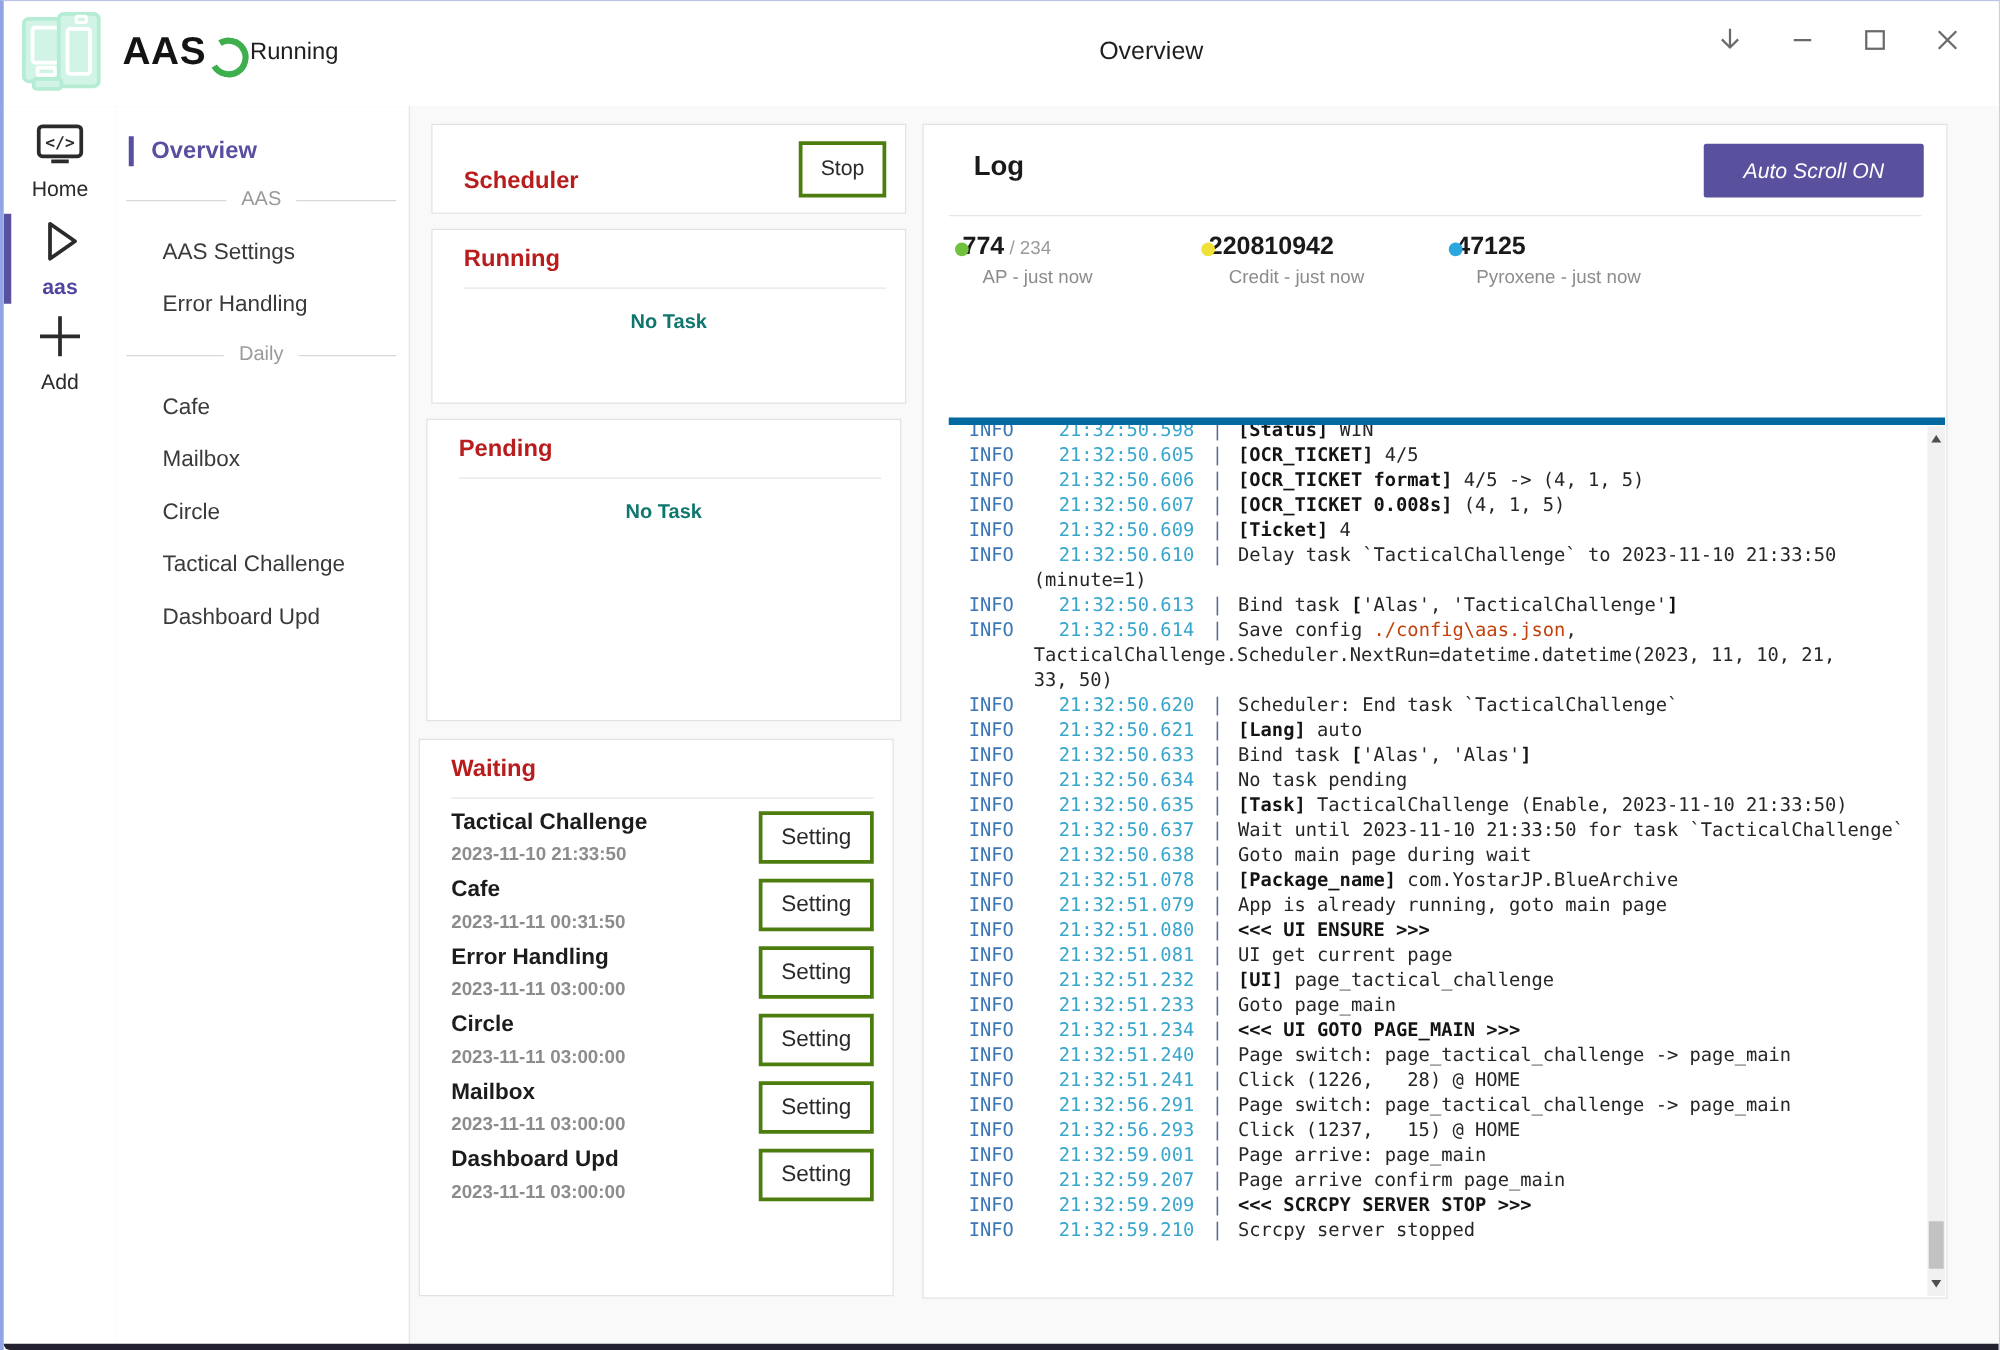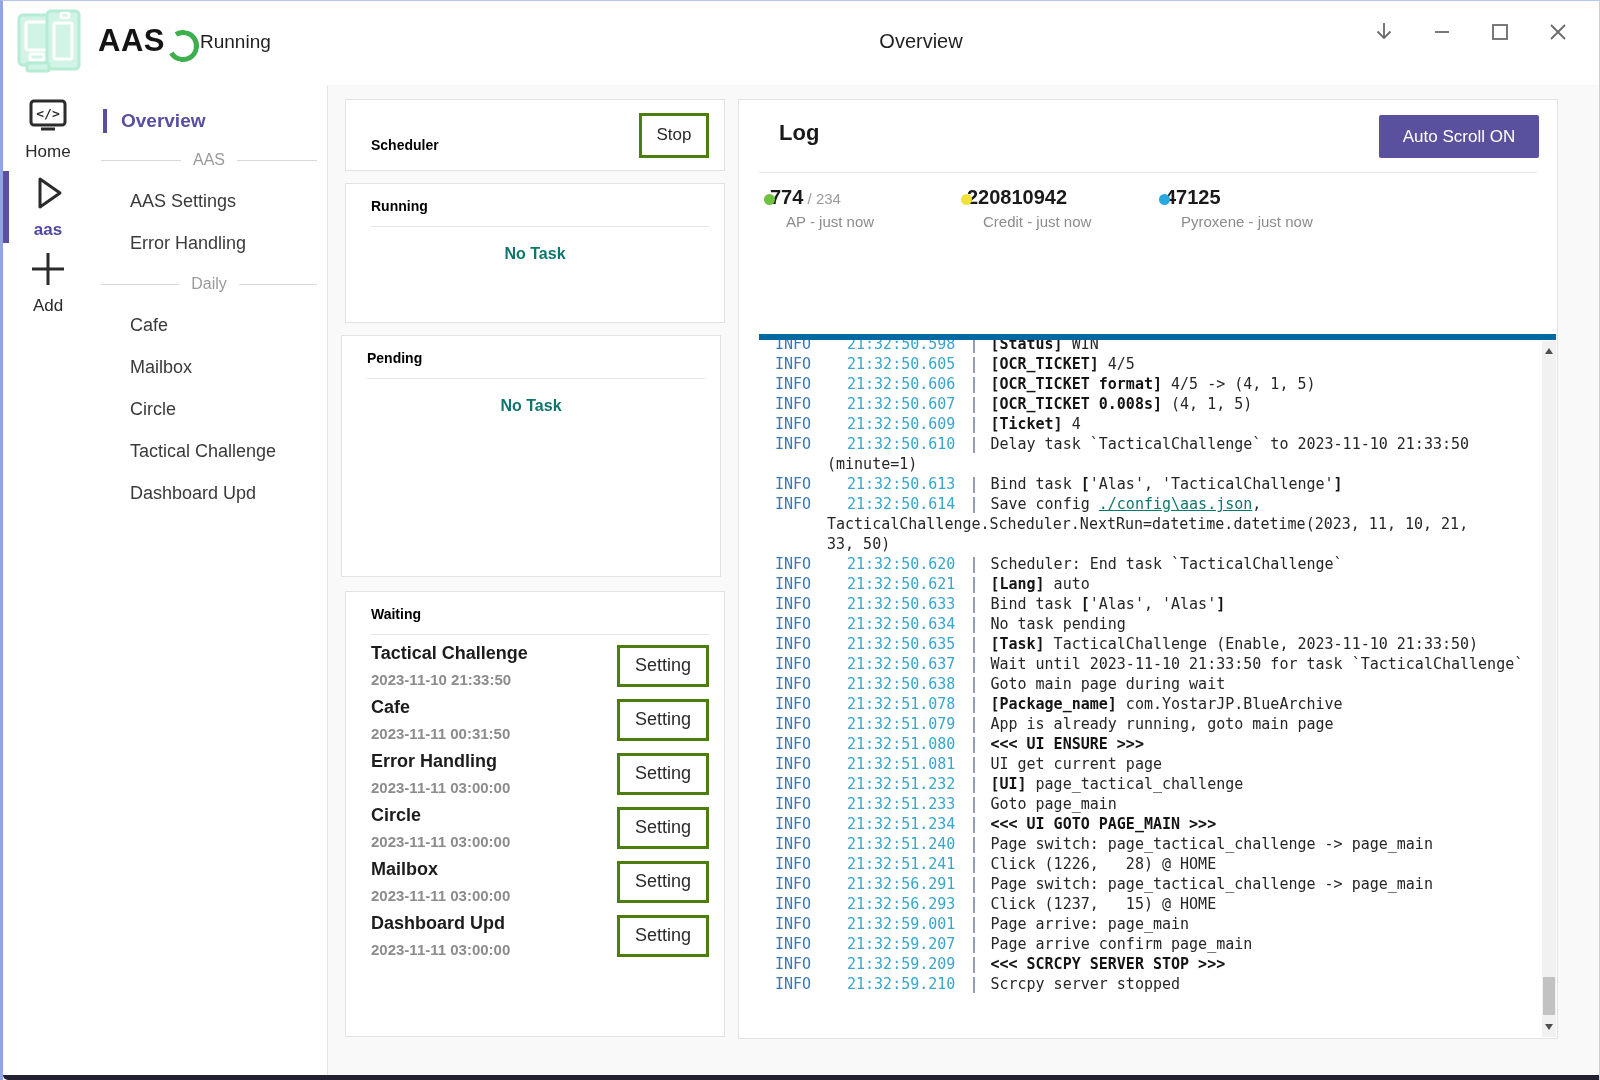--- a/index.html
+++ b/index.html
@@ -31,58 +31,58 @@
   .sb-link{font-size:18px;color:#3a3a3a;height:42px;line-height:42px;padding-left:37px;cursor:default;}
   .sb-link.active{position:relative;height:30px;line-height:30px;margin-top:21px;margin-bottom:4px;padding-left:28px;font-size:19px;font-weight:700;color:#584fa0;}
   .sb-link.active::before{content:"";position:absolute;left:10px;top:3px;width:4px;height:24px;background:#584fa0;}
   .sb-divider{display:flex;align-items:center;height:40px;padding:0 10px 0 8px;color:#9a9a9a;font-size:16px;}
   .sb-line{flex:1;border-top:1px solid #d8d8d8;}
   .sb-div-label{margin:0 12px;}
 
   
   .main{position:absolute;left:325px;top:84px;right:0;bottom:5px;background:#f9f9f9;}
   .card{position:absolute;background:#fff;border:1px solid #e2e2e2;box-sizing:border-box;}
-  .card-title{font-size:14px;font-weight:600;color:#000000;margin-top:20px;}
+  .card-title{font-size:19px;font-weight:600;color:#b91c1c;margin-top:20px;}
   .card-head{margin:13px 15px 0 25px;padding-bottom:11px;border-bottom:1px solid #e6e6e6;}
   .btn-outline{background:#fff;border:3px solid #4d7c0f;color:#2a2a2a;font-family:inherit;}
   .no-task{text-align:center;color:#0f766e;font-size:16px;font-weight:600;margin-top:18px;}
 
   #card-scheduler{left:17px;top:14px;width:380px;height:72px;display:flex;align-items:center;justify-content:space-between;padding:0 15px 0 25px;}
   #stop-btn{width:70px;height:45px;font-size:17px;}
   #card-running{left:17px;top:98px;width:380px;height:140px;}
   #card-pending{left:13px;top:250px;width:380px;height:242px;}
-  #card-waiting{left:17px;top:506px;width:380px;height:446px;}
+  #card-waiting{left:7px;top:506px;width:380px;height:446px;}
   .wait-list{padding:8px 15px 0 25px;}
   .wait-row{display:flex;justify-content:space-between;align-items:center;margin-bottom:9px;}
   .wait-name{font-size:18px;font-weight:600;color:#1c1c1c;}
   .wait-date{font-size:15px;font-weight:600;color:#8c8c8c;margin-top:7px;}
   .btn-setting{width:92px;height:42px;font-size:18px;}
 
   
   #card-log{left:410px;top:14px;width:820px;height:940px;}
   .log-head-title{position:absolute;left:40px;top:20px;font-size:22px;font-weight:600;color:#1a1a1a;}
   .log-head-rule{position:absolute;left:20px;right:20px;top:72px;border-top:1px solid #e6e6e6;}
-  #autoscroll-btn{position:absolute;right:18px;top:15px;width:160px;height:43px;background:#59519e;color:#fff;border:none;border-radius:2px;font-size:17px;font-family:inherit;}
+  #autoscroll-btn{position:absolute;right:18px;top:15px;width:176px;height:43px;background:#59519e;color:#fff;border:none;border-radius:2px;font-size:17px;font-family:inherit;font-style:italic;}
   .log-stats{position:absolute;left:0;right:0;top:84px;height:70px;}
   .stat{position:absolute;top:2px;}
   .stat-dot{position:absolute;left:0;top:8px;width:11px;height:11px;border-radius:50%;}
   .stat-value{margin-left:6px;font-size:20px;font-weight:700;color:#1a1a1a;}
   .stat-suffix{font-size:15px;font-weight:400;color:#9a9a9a;}
   .stat-label{margin-left:22px;font-size:15px;color:#8c8c8c;margin-top:4px;}
 
   .log-view{position:absolute;left:1px;right:1px;top:234px;bottom:1px;border-top:6px solid #0369a1;overflow:hidden;
     font-family:"DejaVu Sans Mono",monospace;font-size:15px;color:#262626;margin-left:19px;}
   .log-inner{padding:0 30px 0 16px;margin-top:-6px;}
   .log-line{white-space:pre;height:20px;line-height:20px;overflow:hidden;}
   .log-cont{padding-left:52px;}
   .log-level{display:inline-block;width:72px;color:#3b76b5;}
   .log-time{color:#38a6cc;}
   .log-bar{color:#5b6b8a;padding:0 12px 0 14px;}
   .seg-b{font-weight:700;color:#141414;}
-  .seg-m{color:#0f766e;text-decoration:underline;}
+  .seg-m{color:#c2410c;}
 
   .log-scrollbar{position:absolute;right:0;top:1px;bottom:0;width:14px;background:#f1f1f1;}
   .sb-arrow-up,.sb-arrow-down{position:absolute;left:3px;width:0;height:0;border-left:4px solid transparent;border-right:4px solid transparent;}
   .sb-arrow-up{top:7px;border-bottom:6px solid #4f4f4f;}
   .sb-arrow-down{bottom:7px;border-top:6px solid #4f4f4f;}
   .sb-thumb{position:absolute;left:1px;width:12px;height:38px;bottom:22px;background:#c2c2c2;}
 </style>
 </head>
 <body>
 

